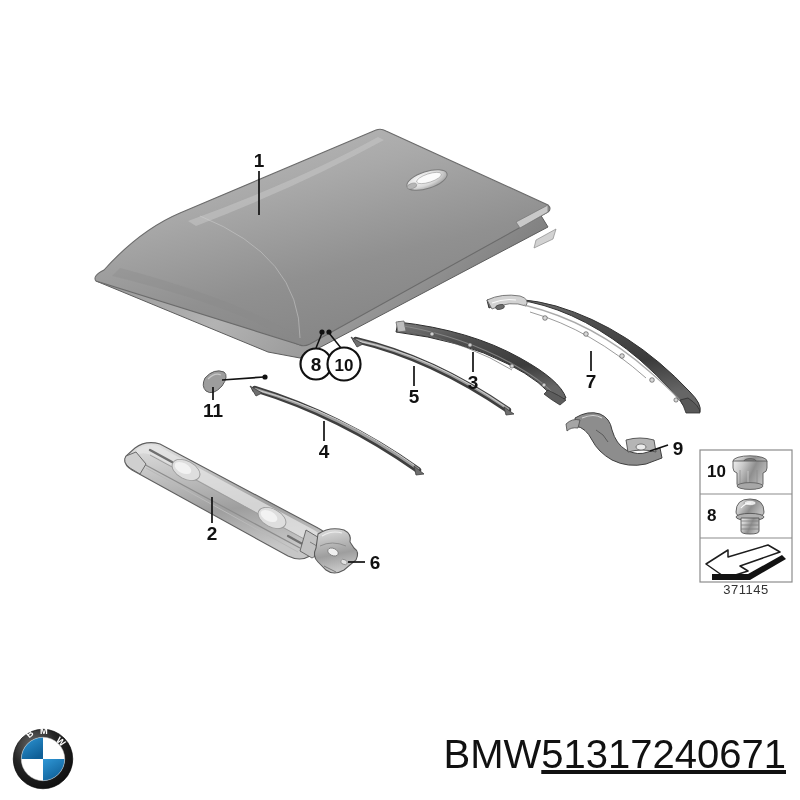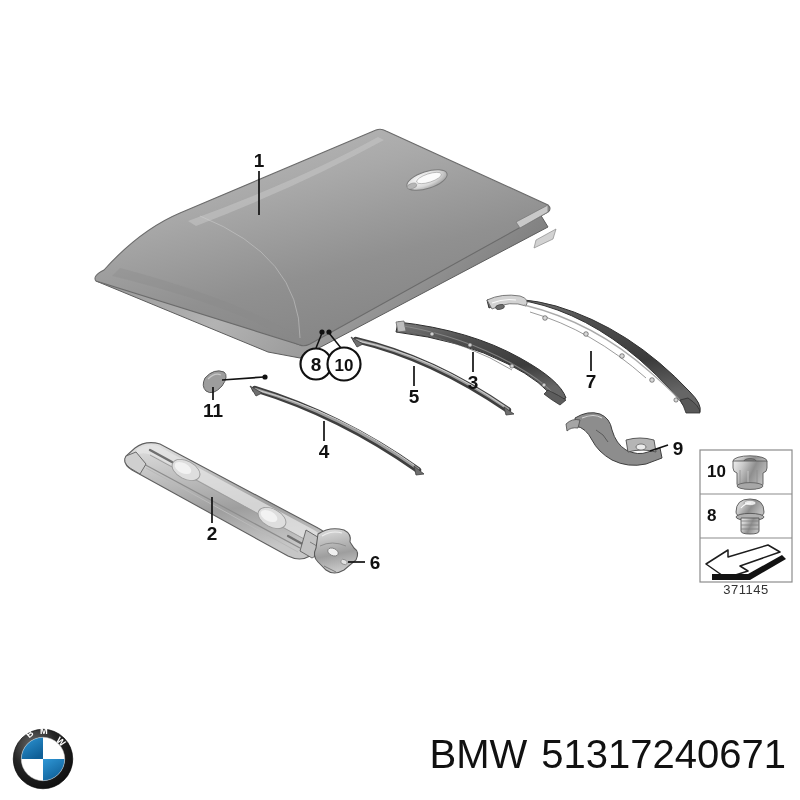--- a/index.html
+++ b/index.html
@@ -44,21 +44,21 @@
   #logo-wrap{position:absolute;left:12px;top:16px;width:62px;height:62px;}
   #brand-line{
     position:absolute;right:14px;top:20px;
     font-family:"Liberation Sans", sans-serif;
     font-size:40px;
     font-weight:400;
     color:#111111;
     letter-spacing:0px;
     white-space:nowrap;
   }
-  #brand-line .pn{margin-left:14px;}
+  #brand-line .pn{text-decoration:underline;}
 </style>
 </head>
 <body>
 
 <div id="stage">
 
   <svg id="diagram" viewBox="0 0 800 800">
     <defs>
       <linearGradient id="roofGrad" x1="0" y1="0" x2="0.55" y2="1">
         <stop offset="0%" stop-color="#bfbfbf"></stop>

